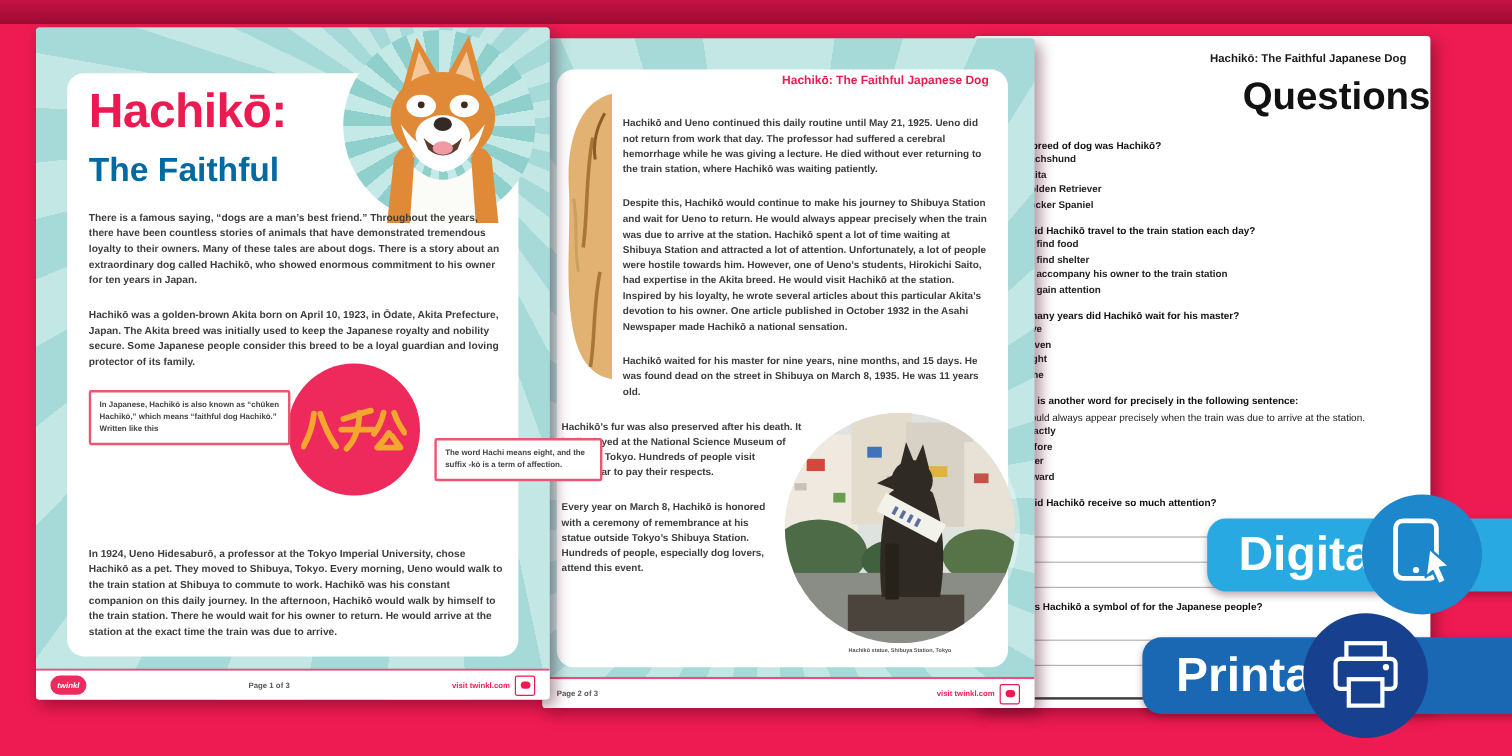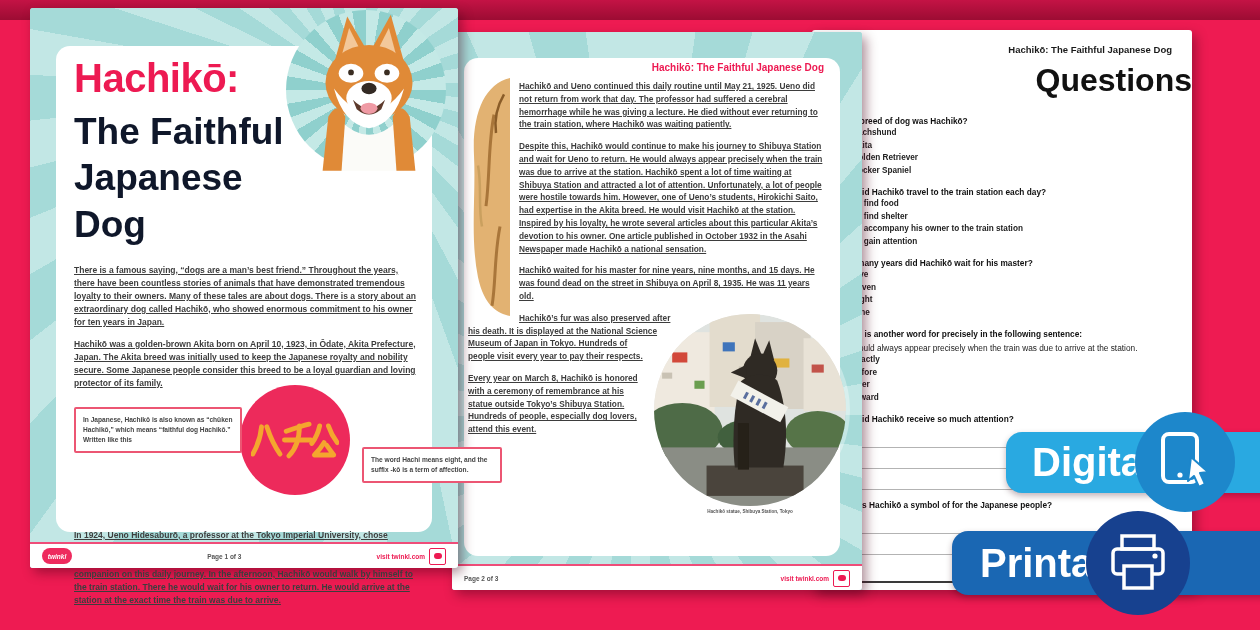--- a/index.html
+++ b/index.html
@@ -7,33 +7,33 @@
          background:#ee1b52;font-family:"Liberation Sans",sans-serif;}
   .topband{position:absolute;left:0;top:0;width:100%;height:20px;
            background:linear-gradient(#c41345,#9c0c33);}
 
   
   .page{position:absolute;border-radius:3px;box-shadow:4px 5px 12px rgba(70,0,25,.45);}
   .burst{position:absolute;inset:0;border-radius:3px;}
   .panel{position:absolute;background:#fff;border-radius:14px;}
 
   
-  .page1{left:30px;top:8px;width:428px;height:560px;z-index:30;background:#a5dad8;}
+  .page1{left:30px;top:23px;width:428px;height:560px;z-index:30;background:#a5dad8;}
   .page1 .burst{background:repeating-conic-gradient(from 0deg at 76% 14%,
                 #c2e7e5 0deg 8deg,#a5dad8 8deg 16deg);}
   .page1 .panel{left:26px;right:26px;top:38px;bottom:36px;}
   .dogcircle{position:absolute;right:12px;top:2px;width:160px;height:160px;border-radius:50%;
              background:repeating-conic-gradient(from 0deg at 50% 50%,
              #c4e9e6 0deg 10deg,#8fd0cd 10deg 20deg);}
   .dogsvg{position:absolute;right:18px;top:-4px;}
   .p1content{position:absolute;left:44px;right:38px;top:44px;bottom:38px;}
   .p1content h1{margin:4px 0 0;font-size:40px;font-weight:800;color:#ed1a52;letter-spacing:-.5px;}
-  .p1content h2{margin:8px 0 16px;font-size:37px;line-height:1.25;font-weight:700;
-                color:#0f172a;width:225px;}
-  .para{margin:0 0 9px;font-size:8.5px;line-height:13px;color:#3d3d3d;font-weight:600;text-decoration:underline;}
+  .p1content h2{margin:8px 0 16px;font-size:28px;line-height:1.25;font-weight:700;
+                color:#0369a1;width:225px;}
+  .para{margin:16px 0 9px;font-size:8.5px;line-height:13px;color:#3d3d3d;font-weight:600;}
   .factrow{position:relative;height:122px;margin:2px 0 8px;}
   .factbox{position:absolute;background:#fff;border:2px solid #ec5673;border-radius:2px;
            padding:6px 7px;font-size:6.6px;line-height:10px;font-weight:700;color:#444;z-index:2;}
   .fb1{left:0;top:8px;width:150px;}
   .fb2{left:288px;top:48px;width:122px;}
   .kanji-circle{position:absolute;left:166px;top:-14px;width:110px;height:110px;border-radius:50%;
                 background:#ed2a5b;display:flex;align-items:center;justify-content:center;z-index:1;}
 
   
   .page2{left:452px;top:32px;width:410px;height:558px;z-index:20;background:#a5dad8;}
@@ -116,21 +116,21 @@
       <path d="M58,100 Q75,118 92,100 L88,110 Q75,121 62,110 Z" fill="#5d3a2c"></path>
       <ellipse cx="75" cy="109" rx="9" ry="6" fill="#ef9aa4"></ellipse>
       <path d="M45,122 Q75,152 105,122 L112,175 L38,175 Z" fill="#fbfbf8"></path>
       <path d="M32,118 Q42,100 50,118 L46,175 L26,175 Z" fill="#e08a37"></path>
       <path d="M118,118 Q108,100 100,118 L104,175 L124,175 Z" fill="#e08a37"></path>
     </svg>
 
     <div class="p1content">
       <h1>Hachikō:</h1>
       <h2><span>The Faithful</span><br>
-        <span>Japanese Dog</span></h2>
+        </h2>
 
       <div>
 
       <p class="para">There is a famous saying, “dogs are a man’s best friend.” Throughout the years, there have been countless stories of animals that have demonstrated tremendous loyalty to their owners. Many of these tales are about dogs. There is a story about an extraordinary dog called Hachikō, who showed enormous commitment to his owner for ten years in Japan.</p>
           <p class="para">Hachikō was a golden-brown Akita born on April 10, 1923, in Ōdate, Akita Prefecture, Japan. The Akita breed was initially used to keep the Japanese royalty and nobility secure. Some Japanese people consider this breed to be a loyal guardian and loving protector of its family.</p>
         </div>
 
       <div class="factrow">
         <div class="factbox fb1">In Japanese, Hachikō is also known as “chūken Hachikō,” which means “faithful dog Hachikō.” Written like this</div>
         <div class="kanji-circle">
@@ -177,21 +177,21 @@
         <path d="M30,40 C24,70 26,100 22,130" stroke="#a9763a" fill="none" stroke-width="3"></path>
         <path d="M36,150 C30,180 32,205 28,228" stroke="#a9763a" fill="none" stroke-width="3"></path>
         <path d="M14,90 C18,110 14,130 18,150" stroke="#caa05f" fill="none" stroke-width="2.5"></path>
         <path d="M40,20 C34,30 30,44 32,58" stroke="#8a5c28" fill="none" stroke-width="2.5"></path>
       </svg>
 
       <div>
 
       <p class="para">Hachikō and Ueno continued this daily routine until May 21, 1925. Ueno did not return from work that day. The professor had suffered a cerebral hemorrhage while he was giving a lecture. He died without ever returning to the train station, where Hachikō was waiting patiently.</p>
           <p class="para">Despite this, Hachikō would continue to make his journey to Shibuya Station and wait for Ueno to return. He would always appear precisely when the train was due to arrive at the station. Hachikō spent a lot of time waiting at Shibuya Station and attracted a lot of attention. Unfortunately, a lot of people were hostile towards him. However, one of Ueno’s students, Hirokichi Saito, had expertise in the Akita breed. He would visit Hachikō at the station. Inspired by his loyalty, he wrote several articles about this particular Akita’s devotion to his owner. One article published in October 1932 in the Asahi Newspaper made Hachikō a national sensation.</p>
-          <p class="para">Hachikō waited for his master for nine years, nine months, and 15 days. He was found dead on the street in Shibuya on April 8, 1935. He was 11 years old.</p>
+          <p class="para">Hachikō waited for his master for nine years, nine months, and 15 days. He was found dead on the street in Shibuya on March 8, 1935. He was 11 years old.</p>
         </div>
 
       <div class="photofloat">
         <div class="photocircle">
           <svg width="192" height="192" viewBox="0 0 190 190">
             <circle cx="95" cy="95" r="95" fill="#dfe3e0"></circle>
             <rect x="0" y="18" width="60" height="84" fill="#efe9df"></rect>
             <rect x="55" y="0" width="50" height="92" fill="#e3dccd"></rect>
             <rect x="100" y="8" width="55" height="86" fill="#d8d2c6"></rect>
             <rect x="148" y="24" width="42" height="72" fill="#e8e2d6"></rect>

